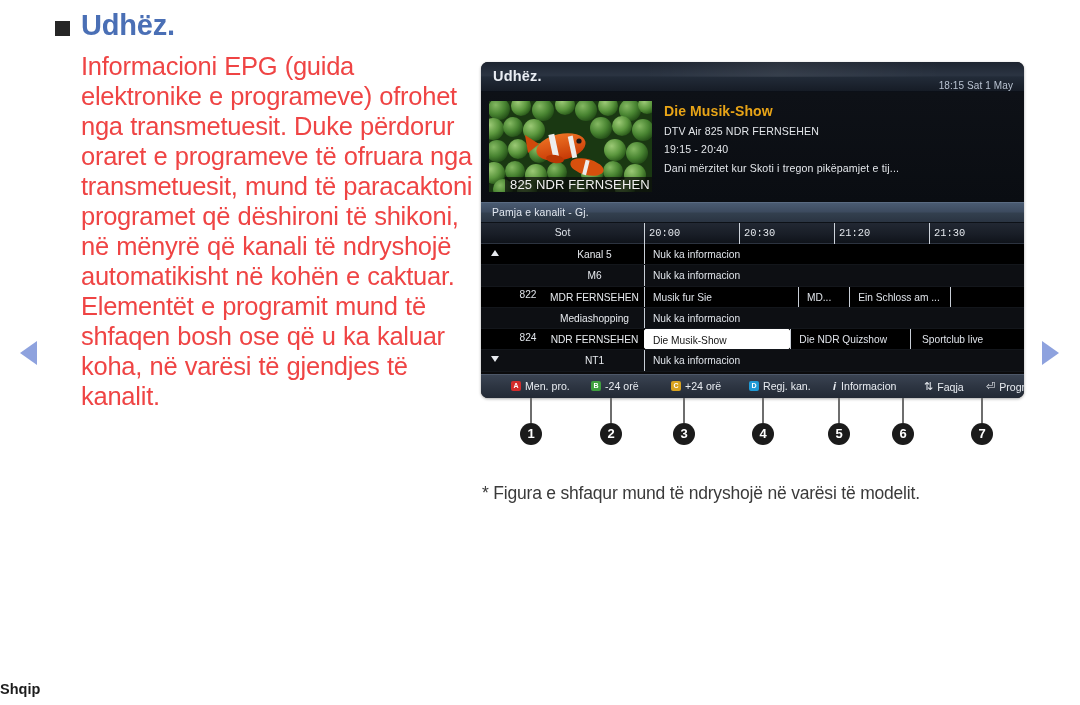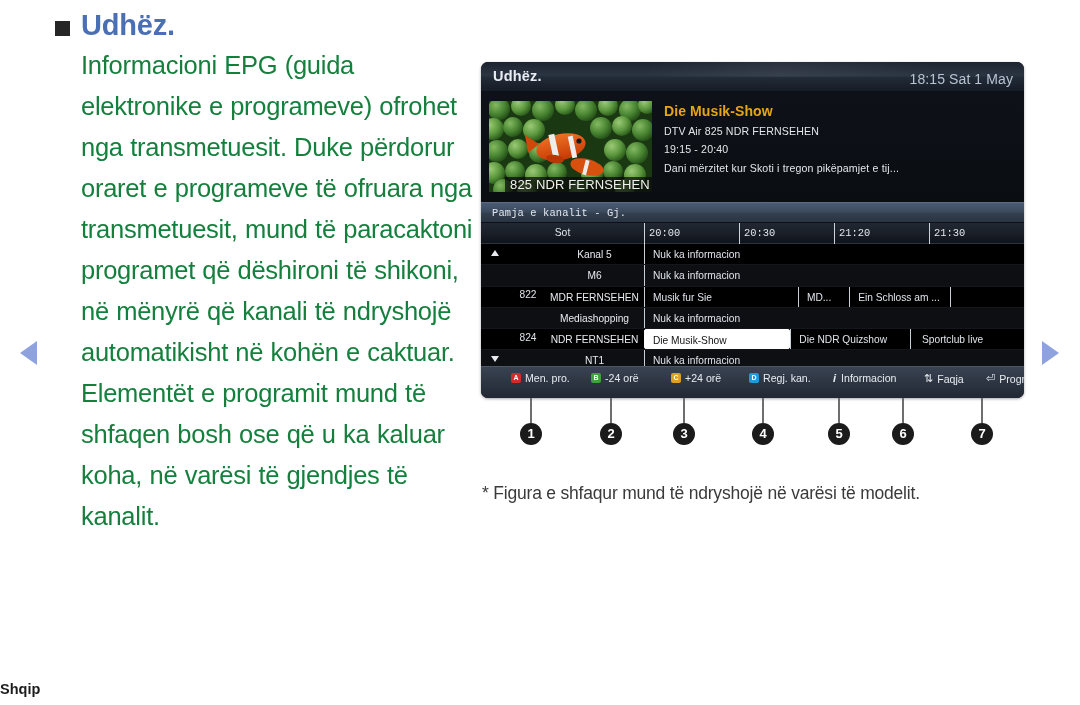--- a/index.html
+++ b/index.html
@@ -17,22 +17,22 @@
   #heading-row { display: flex; align-items: flex-start; }
   #bullet-square {
     width: 15px; height: 15px; background: #262626;
     margin-top: 13px; margin-right: 11px; flex: 0 0 auto;
   }
   #page-title {
     color: #4a6fb5; font-size: 29px; font-weight: bold;
     line-height: 34px; letter-spacing: -0.2px;
   }
   #body-text {
-    margin-left: 26px; margin-top: 3px;
-    color: #15803d; font-size: 25.5px; line-height: 41px;
+    margin-left: 26px; margin-top: 9px;
+    color: #ef4444; font-size: 25.5px; line-height: 30px;
     letter-spacing: -0.25px; word-spacing: 0.5px;
   }
 
   
   .side-arrow { position: absolute; width: 0; height: 0; }
   #arrow-left {
     left: 20px; top: 341px;
     border-top: 12px solid transparent; border-bottom: 12px solid transparent;
     border-right: 17px solid #8ea2de;
   }
@@ -62,22 +62,22 @@
   #tv-header::after {
     content:""; position:absolute; left:0; right:0; top:0; height:50%;
     background: linear-gradient(to right, rgba(255,255,255,0.0) 30%, rgba(255,255,255,0.06) 55%, rgba(255,255,255,0.0) 85%);
     pointer-events:none;
   }
   #tv-header-title {
     position:absolute; left: 12px; top: 6px;
     color: #e9edf3; font-size: 14.5px; font-weight: bold; letter-spacing:0.2px;
   }
   #tv-clock {
-    position:absolute; right: 11px; top: 9px;
-    color: #b9c3d1; font-size: 14px; letter-spacing: 0.1px;
+    position:absolute; right: 11px; top: 18px;
+    color: #b9c3d1; font-size: 10px; letter-spacing: 0.1px;
   }
 
   
   #tv-info {
     position: relative; height: 110px;
     background: linear-gradient(to bottom,#0e1117 0%, #0a0d12 100%);
   }
   #thumb {
     position:absolute; left: 8px; top: 9px; width: 163px; height: 91px;
     overflow:hidden; background:#12301a;
@@ -95,21 +95,21 @@
   #info-desc { margin-top: 7px; }
 
   
   #section-bar {
     position:relative; height: 21px;
     background: linear-gradient(to bottom, #4a5b72 0%, #3c4a5e 48%, #33404f 52%, #2a3442 100%);
     border-top:1px solid #5a6b82; border-bottom:1px solid #0d1117;
   }
   #section-bar-label {
     position:absolute; left: 11px; top: 4px;
-    color:#e2e8f0; font-size: 10.4px; letter-spacing:0.15px;font-family:Liberation Mono, monospace;
+    color:#e2e8f0; font-size: 10.4px; letter-spacing:0.15px;
   }
 
   
   #grid { position:relative; background:#000; }
   #time-header {
     position:relative; height: 21px;
     background: linear-gradient(to bottom,#222833 0%, #191e27 55%, #0f131a 100%);
     border-bottom:1px solid #2c333f;
   }
   #today-label {
@@ -149,21 +149,21 @@
     color:#dfe3e9; font-size:10.2px;
     padding-left: 8px; line-height: 21.3px; white-space:nowrap; overflow:hidden;
   }
   .prog.selected {
     background:#ffffff; color:#121212;
     border: 1.5px solid #ffffff; border-radius:2px;
   }
 
   
   #tv-toolbar {
-    position:absolute; left:0; right:0; bottom:0; height: 32px;
+    position:absolute; left:0; right:0; bottom:0; height: 24px;
     background: linear-gradient(to bottom, #3a4352 0%, #2d3542 50%, #222935 100%);
     border-top: 1px solid #4d5768;
     display:flex; align-items:center;
   }
   .tb-item {
     display:flex; align-items:center; position:absolute; top: 5px;
     color:#e8ecf1; font-size:10.6px; white-space:nowrap;
   }
   .key-box {
     display:inline-block; width:10px; height:10px; margin-right:4px;

